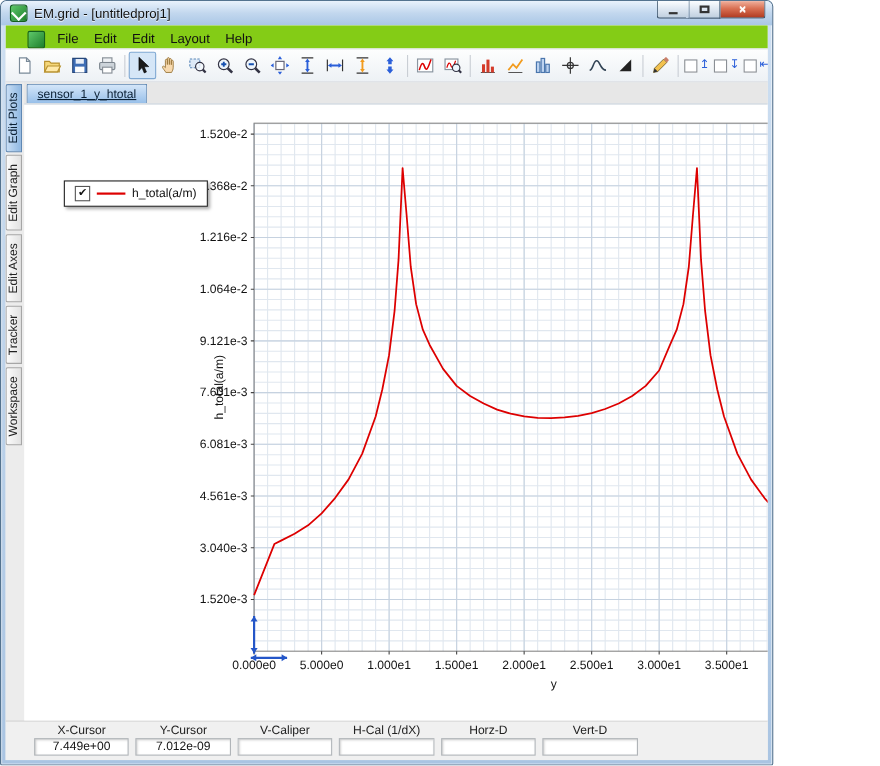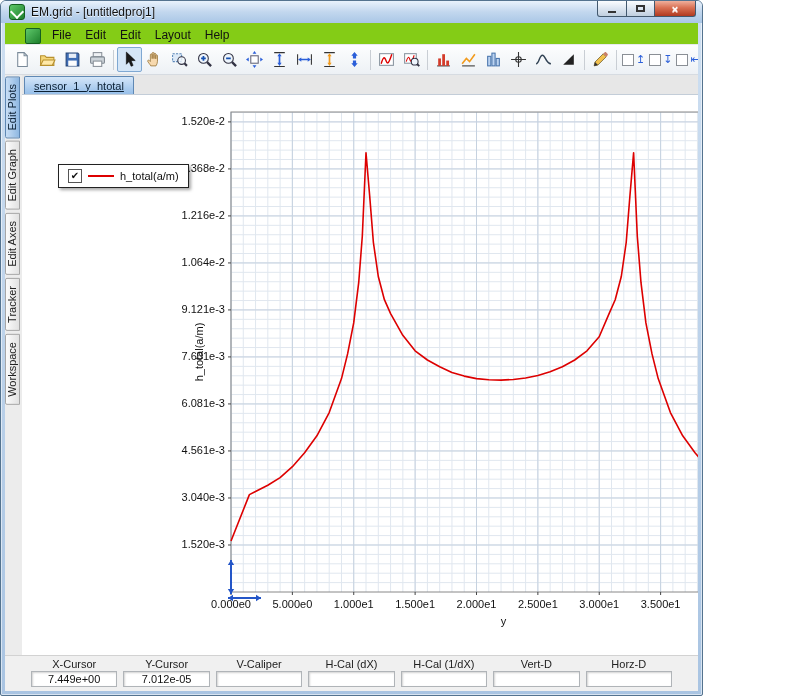--- a/index.html
+++ b/index.html
@@ -497,38 +497,34 @@
       </div>
     </div>
 
     <div class="statusbar">
       <div class="sfield">
         <span class="lbl">X-Cursor</span>
         <span class="val">7.449e+00</span>
       </div>
       <div class="sfield">
         <span class="lbl">Y-Cursor</span>
-        <span class="val">7.012e-05</span>
+        <span class="val">7.012e-09</span>
       </div>
       <div class="sfield">
         <span class="lbl">V-Caliper</span>
         <span class="val"></span>
       </div>
       <div class="sfield">
-        <span class="lbl">H-Cal (dX)</span>
+        <span class="lbl">H-Cal (1/dX)</span>
         <span class="val"></span>
       </div>
       <div class="sfield">
-        <span class="lbl">H-Cal (1/dX)</span>
+        <span class="lbl">Horz-D</span>
         <span class="val"></span>
       </div>
       <div class="sfield">
         <span class="lbl">Vert-D</span>
         <span class="val"></span>
       </div>
-      <div class="sfield">
-        <span class="lbl">Horz-D</span>
-        <span class="val"></span>
-      </div>
     </div>
 
   </div>
 </div>
 
 </body></html>

